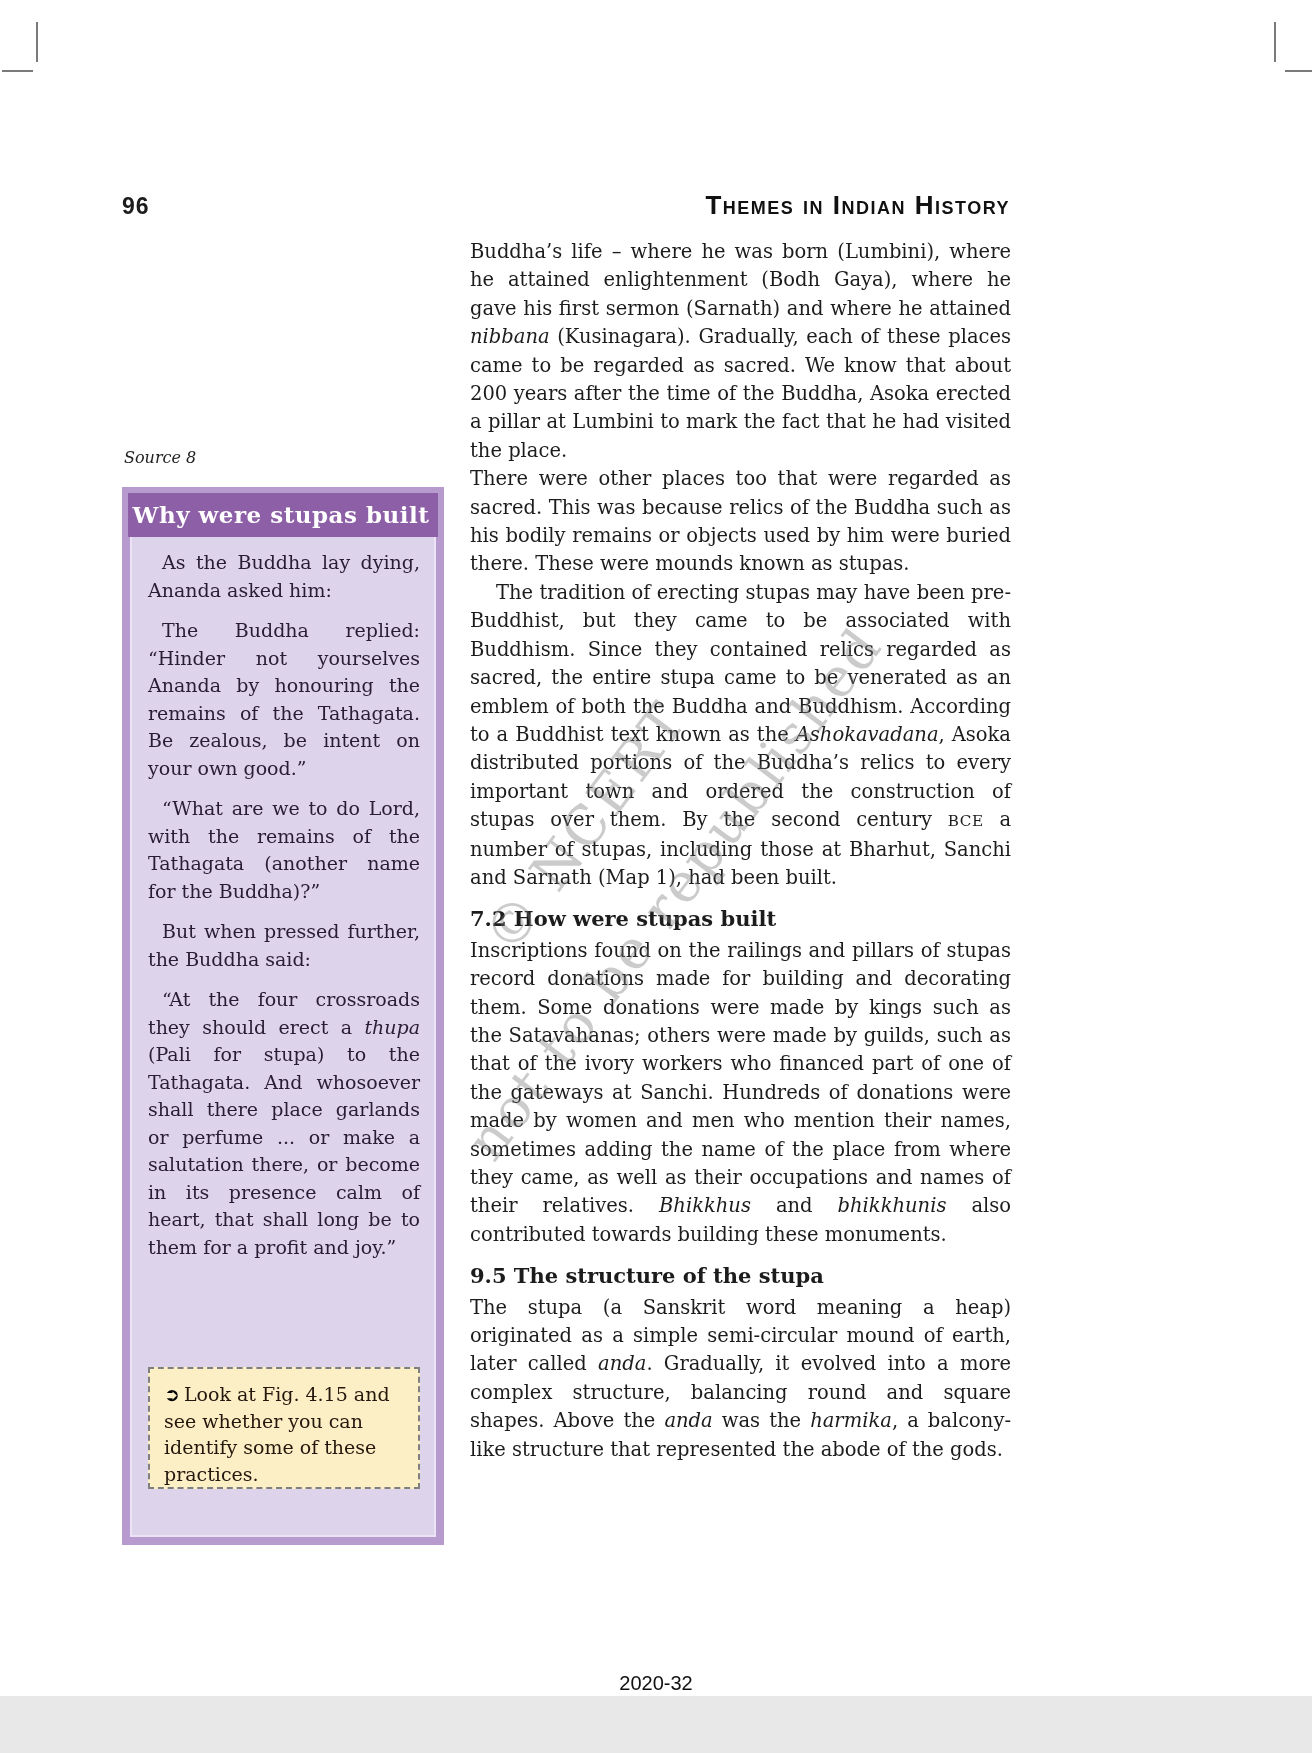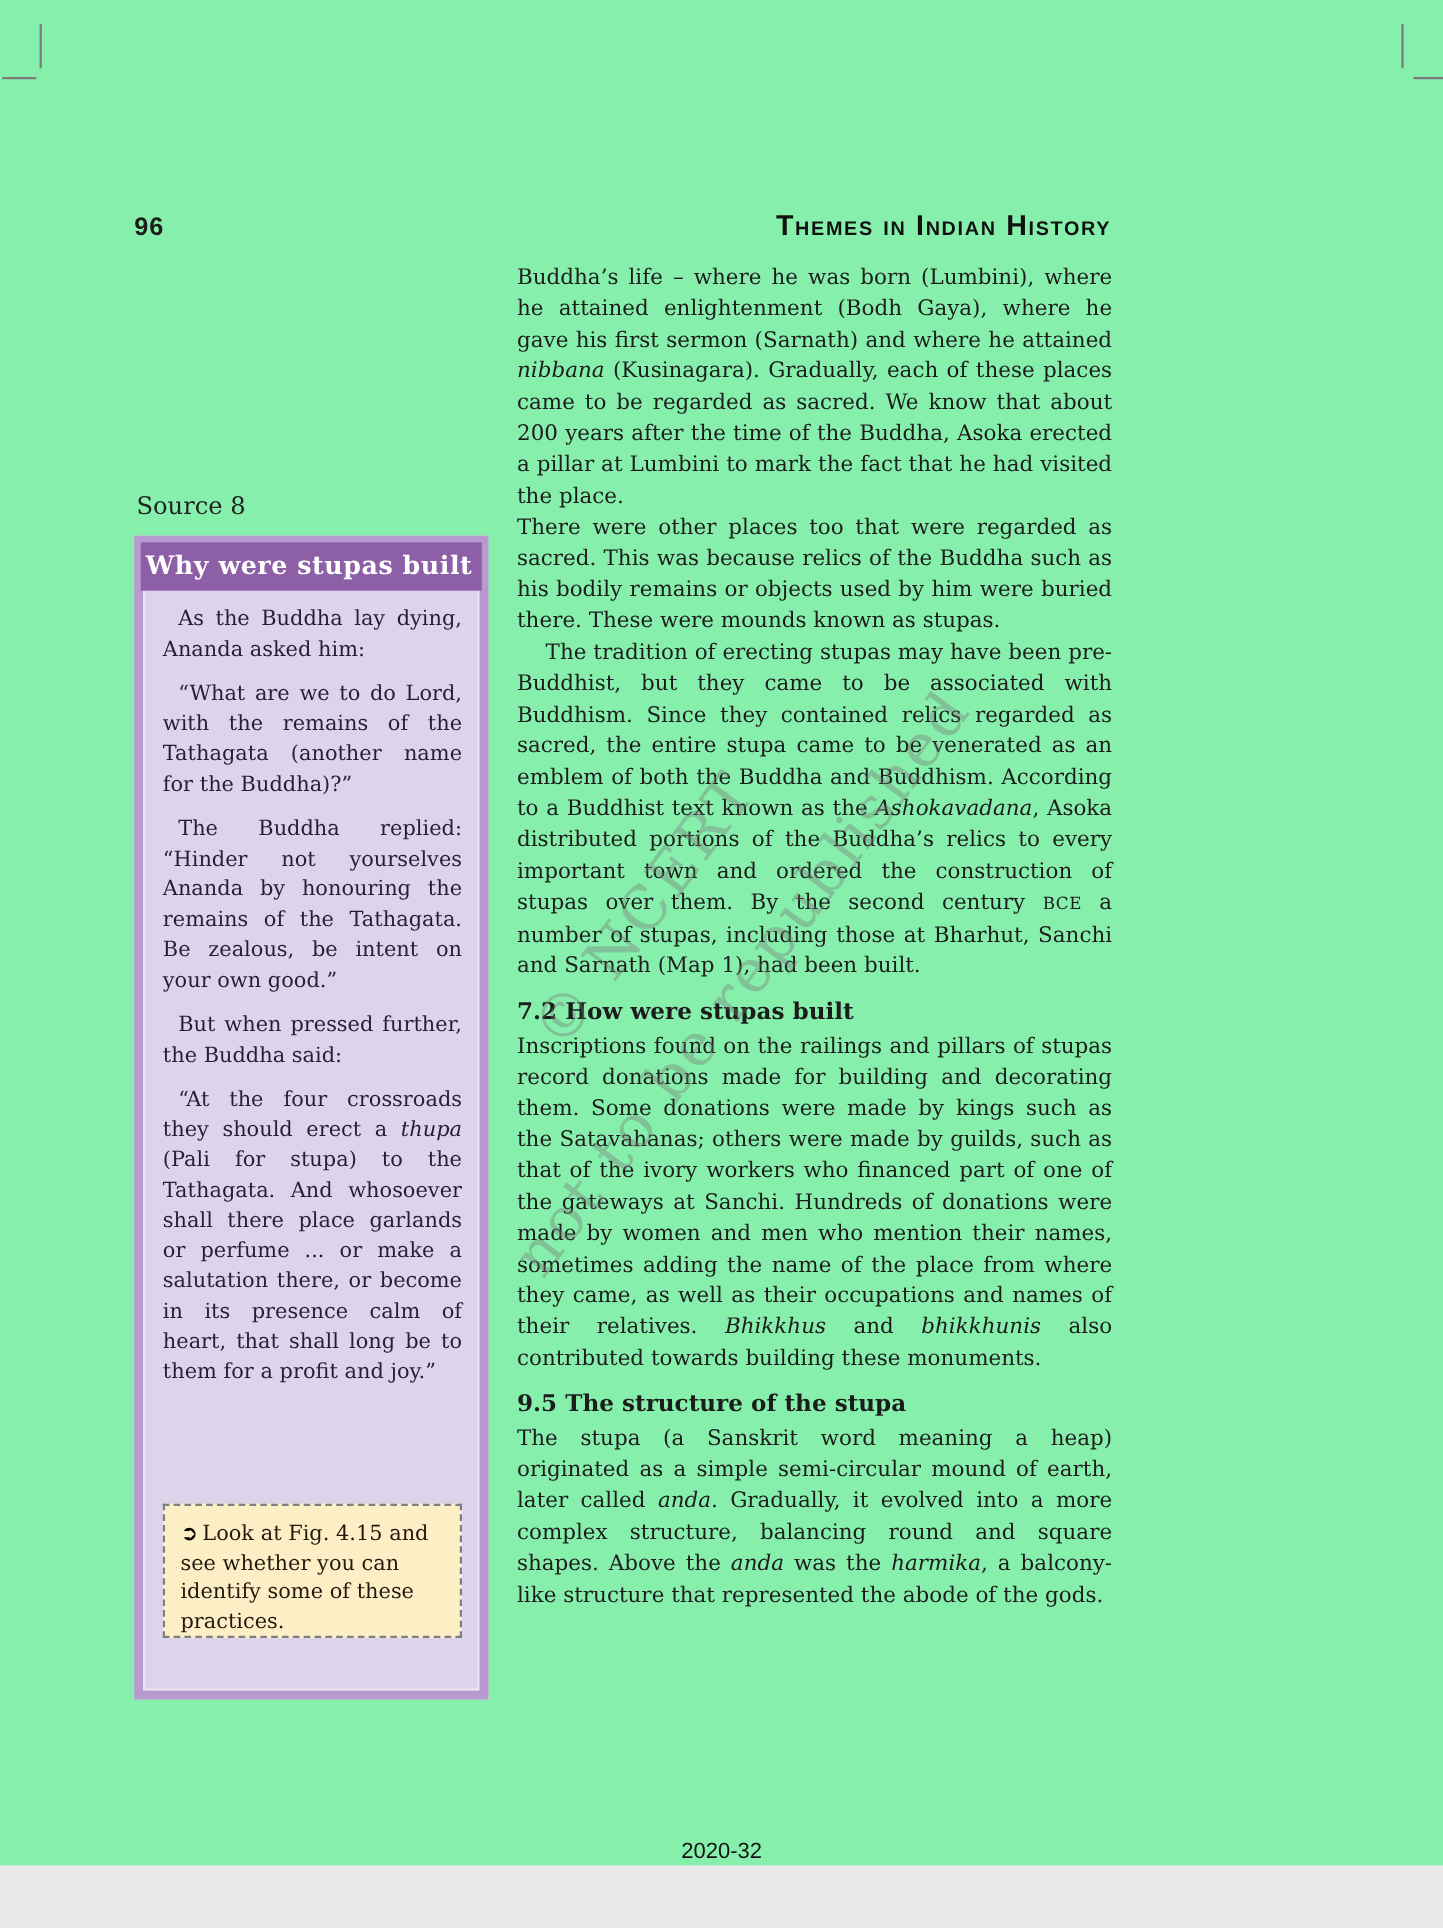--- a/index.html
+++ b/index.html
@@ -1,32 +1,32 @@
 <!DOCTYPE html>
 <html><head>
 <meta charset="utf-8">
 <style>
   html,body{margin:0;padding:0;background:#e8e8e8;}
-  .sheet{position:relative;width:1312px;height:1696px;background:#86efac;overflow:hidden;
+  .sheet{position:relative;width:1312px;height:1696px;background:#ffffff;overflow:hidden;
          font-family:"DejaVu Serif",serif;color:#1c1c1c;}
   .crop{position:absolute;background:#7a7a7a;}
   
   .page-head{position:absolute;left:122px;top:190px;width:888px;display:flex;
              justify-content:space-between;align-items:baseline;}
   .pnum{font-family:"Liberation Sans",sans-serif;font-weight:bold;font-size:23px;letter-spacing:1px;}
   .rhead{font-family:"Liberation Sans",sans-serif;font-variant:small-caps;font-weight:bold;
          font-size:26px;letter-spacing:1.5px;color:#111;}
   
   .main-col{position:absolute;left:470px;top:238px;width:541px;font-size:19.5px;line-height:28.4px;}
   .main-col p{margin:0;text-align:justify;}
   .main-col p.indent{text-indent:26px;}
   h3.sec{font-size:21px;margin:13px 0 3px 0;font-weight:bold;font-family:"DejaVu Serif",serif;}
   .sc{font-size:0.78em;letter-spacing:0.5px;}
   
-  .src-label{position:absolute;left:124px;top:448px;font-size:22px;color:#222;}
+  .src-label{position:absolute;left:124px;top:448px;font-style:italic;font-size:16px;color:#222;}
   .pbox{position:absolute;left:122px;top:487px;width:322px;height:1058px;box-sizing:border-box;
         background:#ddd3ea;border:8px solid #b89bce;box-shadow:inset 0 0 0 2px #ece4f4;
         display:flex;flex-direction:column;}
   .pbox-head{margin:-2px;background:#8d5fa6;color:#ffffff;font-weight:bold;font-size:23px;
              letter-spacing:0.5px;text-align:center;padding:8px 4px 9px 0;}
   .pbox-body{padding:14px 16px 0 18px;font-size:19px;line-height:27.5px;color:#281d33;flex:1;}
   .pbox-body p{margin:0 0 13px 0;text-align:justify;}
   .pbox-body p.indent{text-indent:14px;}
   .activity{margin:14px 16px 48px 18px;background:#fceec5;border:2px dashed #7f7f7f;
             padding:12px 12px 0 14px;font-size:19px;line-height:26.5px;color:#24180e;}
@@ -63,22 +63,22 @@
   <div class="watermark">
     <span class="wline">© NCERT</span>
     <span class="wline">not to be republished</span>
   </div>
 
   <div class="src-label">Source 8</div>
   <aside class="pbox">
     <div class="pbox-head">Why were stupas built</div>
     <div class="pbox-body" id="sb-paras">
         <p class="indent"><span>As the Buddha lay dying, Ananda asked him:</span></p>
+        <p class="indent"><span>The Buddha replied: “Hinder not yourselves Ananda by honouring the remains of the Tathagata. Be zealous, be intent on your own good.”</span></p>
         <p class="indent"><span>“What are we to do Lord, with the remains of the Tathagata (another name for the Buddha)?”</span></p>
-        <p class="indent"><span>The Buddha replied: “Hinder not yourselves Ananda by honouring the remains of the Tathagata. Be zealous, be intent on your own good.”</span></p>
         <p class="indent"><span>But when pressed further, the Buddha said:</span></p>
         <p class="indent"><span>“At the four crossroads they should erect a </span><i>thupa</i><span> (Pali for stupa) to the Tathagata. And whosoever shall there place garlands or perfume ... or make a salutation there, or become in its presence calm of heart, that shall long be to them for a profit and joy.”</span></p>
       </div>
     <div class="activity">
       <span class="arrow">➲</span><span>Look at Fig. 4.15 and see whether you can identify some of these practices.</span>
     </div>
   </aside>
 
   <main class="main-col">
     <p><span>Buddha’s life – where he was born (Lumbini), where he attained enlightenment (Bodh Gaya), where he gave his first sermon (Sarnath) and where he attained </span><i>nibbana</i><span> (Kusinagara). Gradually, each of these places came to be regarded as sacred. We know that about 200 years after the time of the Buddha, Asoka erected a pillar at Lumbini to mark the fact that he had visited the place.</span></p>

